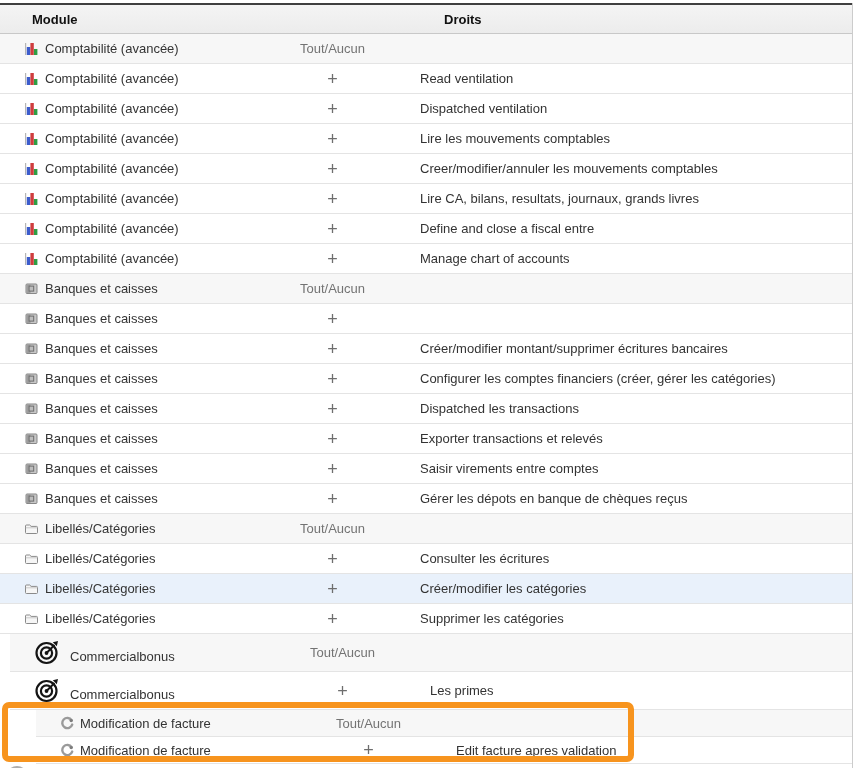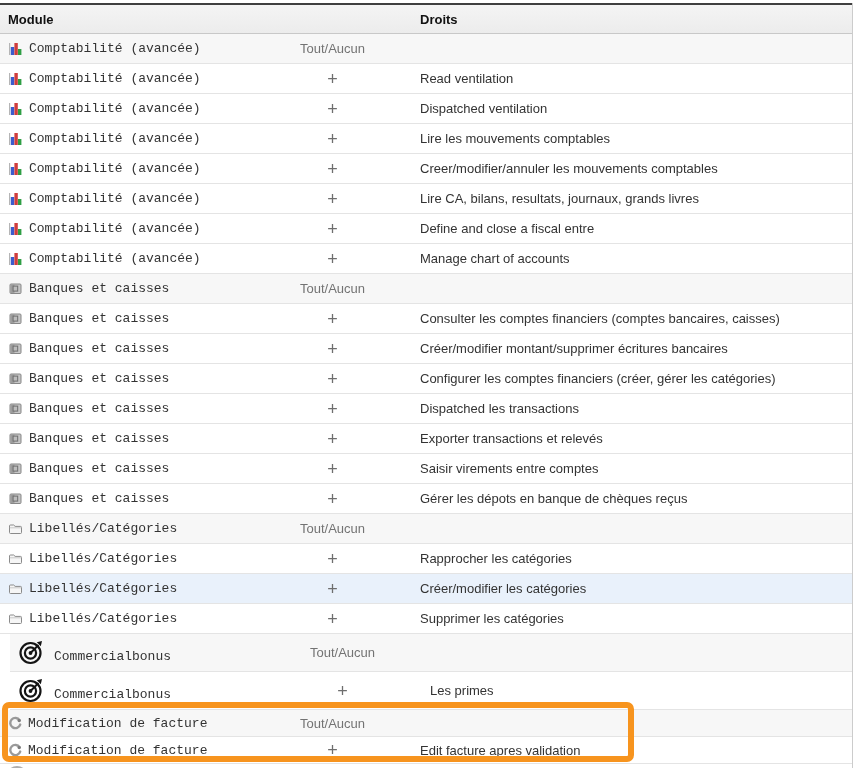--- a/index.html
+++ b/index.html
@@ -3,26 +3,26 @@
 <meta charset="utf-8">
 <style>
   html,body{margin:0;padding:0;background:#fff;}
   body{width:854px;height:768px;overflow:hidden;font-family:"Liberation Sans",sans-serif;font-size:13px;color:#333;position:relative;}
   .table-wrap{position:absolute;top:3px;left:0;width:853px;border-right:1px solid #ccc;box-sizing:border-box;}
   .thead{display:flex;align-items:center;height:31px;background:linear-gradient(#f4f4f4,#ececec);border-top:2px solid #3f3f3f;border-bottom:1px solid #c8c8c8;box-sizing:border-box;font-weight:bold;color:#111;}
   .row{display:flex;align-items:center;height:30px;border-bottom:1px solid #e4e4e4;box-sizing:border-box;background:#fff;}
   .row.group{background:#f7f7f7;}
   .row.selected{background:#e9f1fb;}
   .row.large{height:38px;margin-left:10px;}
-  .row.compact{height:27px;}
-  .col-module{width:270px;display:flex;align-items:center;padding-left:8px;box-sizing:border-box;overflow:hidden;white-space:nowrap;font-family:Liberation Mono, monospace;}
+  .row.compact{height:27px;margin-left:36px;}
+  .col-module{width:270px;display:flex;align-items:center;padding-left:24px;box-sizing:border-box;overflow:hidden;white-space:nowrap;}
   .row.large .col-module{align-items:flex-end;padding-bottom:4px;}
   .col-action{width:125px;display:flex;justify-content:center;align-items:center;}
   .col-right{flex:1;padding-left:25px;overflow:hidden;white-space:nowrap;}
-  .hdr-module{width:270px;padding-left:8px;box-sizing:border-box;}
+  .hdr-module{width:270px;padding-left:8px;box-sizing:border-box;margin-left:24px;}
   .hdr-spacer{width:125px;}
   .hdr-droits{flex:1;padding-left:25px;}
   .icon{display:inline-flex;margin-right:6px;flex:none;align-items:center;}
   .row.large .icon{margin-right:8px;margin-bottom:-2px;}
   .toggle-link{color:#737373;text-decoration:none;cursor:pointer;}
   .plus{color:#6e6e6e;font-size:18px;font-weight:400;line-height:1;cursor:pointer;}
   .annotation-box{position:absolute;left:2px;top:702px;width:620px;height:48px;border:6px solid #f7941e;border-radius:7px;pointer-events:none;z-index:5;}
   .partial-row{display:flex;align-items:flex-start;height:5px;overflow:hidden;padding-left:8px;background:#fff;}
   .partial-icon{width:14px;height:10px;border-radius:50%;border:2.5px solid #9a9a9a;margin-top:2px;opacity:.8;}
 </style>
@@ -206,21 +206,20 @@
               <path d="M2.5 3.4 L6.5 3.4 L6.5 12 L2.5 12 Z" fill="#9d9d9d"></path>
               <rect x="4.6" y="4.6" width="5.6" height="6" fill="#6d6d6d"></rect>
               <rect x="5.6" y="5.6" width="3.6" height="4" fill="#bdbdbd"></rect>
             </svg>
           </span>
       <span class="module-label">Banques et caisses</span>
     </div>
     <div class="col-action">
           <span class="plus">+</span>
         </div>
-    <div class="col-right">Consulter les comptes financiers (comptes bancaires, caisses)</div>
   </div>
 
   <div class="row">
     <div class="col-module">
       <span class="icon">
             <svg width="15" height="15" viewBox="0 0 15 15">
               <rect x="2" y="3" width="11" height="9.5" rx="1" fill="#c6c6c6" stroke="#878787"></rect>
               <path d="M2.5 3.4 L6.5 3.4 L6.5 12 L2.5 12 Z" fill="#9d9d9d"></path>
               <rect x="4.6" y="4.6" width="5.6" height="6" fill="#6d6d6d"></rect>
               <rect x="5.6" y="5.6" width="3.6" height="4" fill="#bdbdbd"></rect>
@@ -346,21 +345,21 @@
             <svg width="15" height="15" viewBox="0 0 15 15">
               <path d="M1.5 5 a1 1 0 0 1 1-1 h3.2 l1.4 1.4 h5.4 a1 1 0 0 1 1 1 v5.1 a1 1 0 0 1 -1 1 h-10 a1 1 0 0 1 -1-1 z" fill="#f6f6f6" stroke="#8a8a8a"></path>
               <path d="M1.8 6.8 h11.4" stroke="#c9c9c9"></path>
             </svg>
           </span>
       <span class="module-label">Libellés/Catégories</span>
     </div>
     <div class="col-action">
           <span class="plus">+</span>
         </div>
-    <div class="col-right">Rapprocher les catégories</div>
+    <div class="col-right">Consulter les écritures</div>
   </div>
 
   <div class="row selected">
     <div class="col-module">
       <span class="icon">
             <svg width="15" height="15" viewBox="0 0 15 15">
               <path d="M1.5 5 a1 1 0 0 1 1-1 h3.2 l1.4 1.4 h5.4 a1 1 0 0 1 1 1 v5.1 a1 1 0 0 1 -1 1 h-10 a1 1 0 0 1 -1-1 z" fill="#f6f6f6" stroke="#8a8a8a"></path>
               <path d="M1.8 6.8 h11.4" stroke="#c9c9c9"></path>
             </svg>
           </span>

